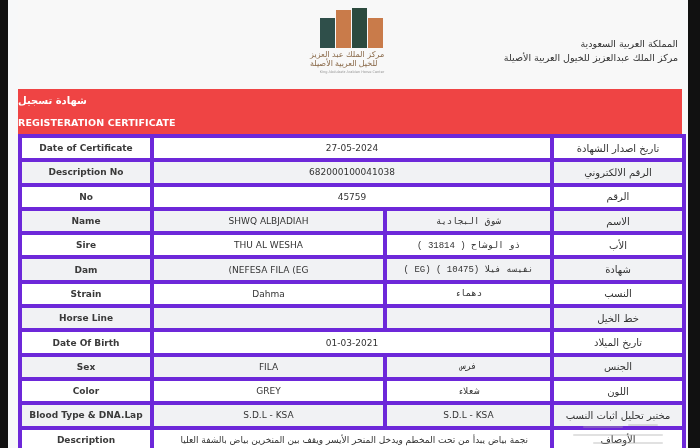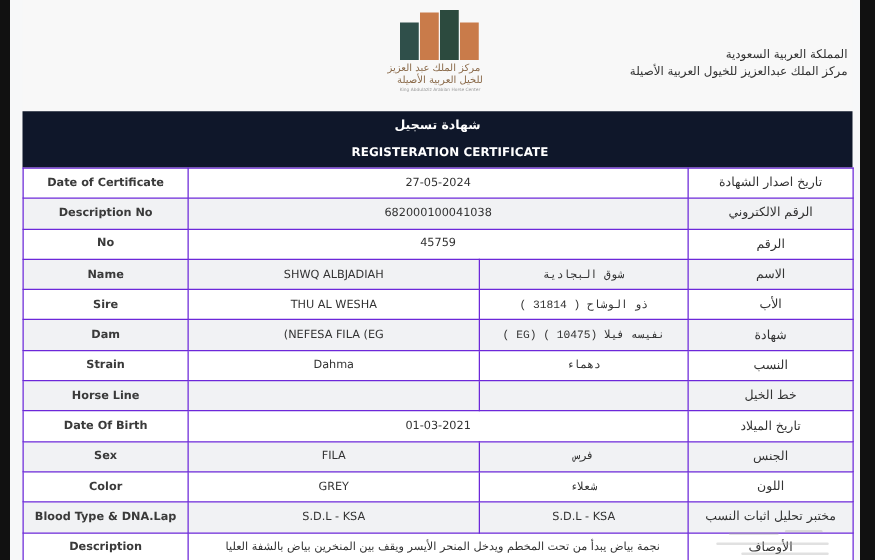--- a/index.html
+++ b/index.html
@@ -10,30 +10,30 @@
   .page { position: absolute; left: 8px; top: 0; width: 680px; height: 448px; background: #f7f8f9; overflow: hidden; }
   .header { position: absolute; left: 10px; top: 0; width: 664px; height: 89px; background: #f8f8f8; }
   .logo { position: absolute; left: 292px; top: 8px; width: 84px; height: 74px; }
   .logo .towers { position: absolute; left: 10px; top: 0; width: 64px; height: 40px; }
   .logo .t { position: absolute; bottom: 0; width: 15px; }
   .logo .t1 { left: 0; height: 30px; background: #2f4f4a; }
   .logo .t2 { left: 16px; height: 38px; background: #c97b4a; }
   .logo .t3 { left: 32px; height: 40px; background: #2c4a3e; }
   .logo .t4 { left: 48px; height: 30px; background: #c97b4a; }
   .logo .ar1 { position: absolute; left: 0; top: 42px; width: 84px; text-align: left; font-size: 8px; color: #8a6a4a; line-height: 9px; direction: rtl; }
-  .logo .ar2 { position: absolute; left: 0; top: 51px; width: 84px; text-align: center; font-size: 8px; color: #8a6a4a; line-height: 9px; direction: rtl; }
+  .logo .ar2 { position: absolute; left: 0; top: 51px; width: 84px; text-align: left; font-size: 8px; color: #8a6a4a; line-height: 9px; direction: rtl; font-family: Liberation Serif, serif; }
   .logo .en { position: absolute; left: 0; top: 62px; width: 84px; text-align: center; font-size: 3.5px; color: #999; }
   .hdr-ar { position: absolute; right: 20px; width: 260px; text-align: right; direction: rtl; font-size: 9.5px; color: #333; }
   .hdr-ar.l1 { top: 38px; left: 420px; width: 240px; }
   .hdr-ar.l2 { top: 52px; left: 420px; width: 240px; }
-  .banner { position: absolute; left: 10px; top: 89px; width: 664px; height: 45px; background: #0f172a; color: #fff; text-align: center; }
+  .banner { position: absolute; left: 10px; top: 89px; width: 664px; height: 45px; background: #ef4444; color: #fff; text-align: left; }
   .banner .ar { position: absolute; top: 6px; left: 0; width: 100%; font-size: 10px; font-weight: bold; direction: rtl; }
-  .banner .en { position: absolute; top: 28px; left: 10px; width: 100%; font-size: 9.5px; font-weight: bold; letter-spacing: 0.1px; }
+  .banner .en { position: absolute; top: 28px; left: 0; width: 100%; font-size: 9.5px; font-weight: bold; letter-spacing: 0.1px; }
   table { position: absolute; left: 10px; top: 134px; width: 664px; border-collapse: collapse; table-layout: fixed; }
-  td { height: 24.3px; border: 1px solid #6d28d9; font-size: 9px; color: #333; text-align: center; vertical-align: middle; padding: 0 4px; white-space: nowrap; overflow: hidden; }
+  td { height: 24.3px; border: 4px solid #6d28d9; font-size: 9px; color: #333; text-align: center; vertical-align: middle; padding: 0 4px; white-space: nowrap; overflow: hidden; }
   tr:nth-child(odd) td { background: #ffffff; }
   tr:nth-child(even) td { background: #f1f2f4; }
   td.lab-en { font-weight: bold; color: #3a3a3a; }
   td.lab-ar { direction: rtl; text-align: center; color: #333; font-size: 10px; }
   td.val-ar { direction: rtl; font-size: 9px; font-family: Liberation Mono, monospace; }
   td.desc { direction: rtl; text-align: right; padding-right: 22px; }
   .watermark { position: absolute; left: 565px; top: 420px; width: 110px; height: 28px; opacity: 0.35; }
   .watermark .wl { position: absolute; height: 2px; background: #aaa; border-radius: 1px; }
 </style>
 </head>

